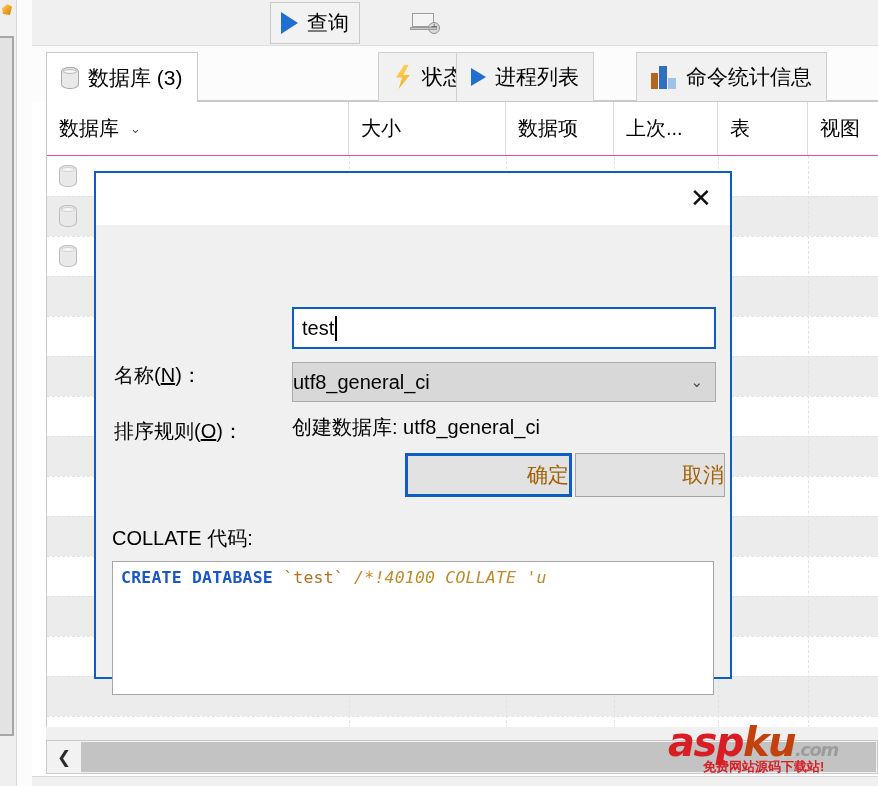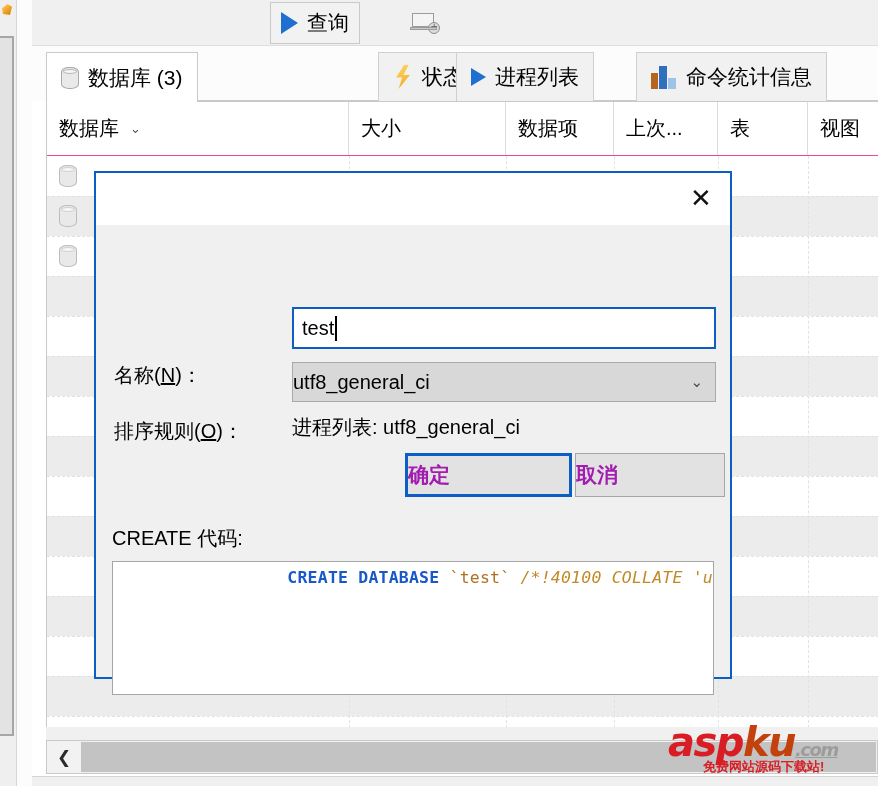--- a/index.html
+++ b/index.html
@@ -336,58 +336,58 @@
   }
   .sel-caret {
     position:absolute; right:12px; top:10px; font-size:15px; color:#444;
   }
   .server-default {
     position:absolute; left:196px; top:189px; font-size:20px; color:#000; white-space:nowrap;
   }
 
   .btn {
     position:absolute; top:228px; height:44px;
-    display:flex; align-items:center; justify-content:flex-start;
+    display:flex; align-items:center; justify-content:flex-end;
     background:#e2e2e2; border:1px solid #a6a6a6; box-sizing:border-box;
-    font-size:21px; color:#a21caf; cursor:default;font-weight:bold;
+    font-size:21px; color:#a16207; cursor:default;
   }
   .btn.primary {
     border: 3px solid #0b5fc4;
     background:#e2e2e2;
   }
   .btn-ok { left:309px; width:167px; }
   .btn-cancel { left:479px; width:150px; }
 
   .create-code-label {
     position:absolute; left:16px; top:300px; font-size:20px; color:#000;
   }
   .code-box {
     position:absolute; left:16px; top:336px; width:602px; height:134px;
     background:#ffffff; border:1px solid #a6a6a6; box-sizing:border-box;
-    padding:6px 0; overflow:hidden;
+    padding:6px 8px; overflow:hidden;
     font-family:"DejaVu Sans Mono","Liberation Mono",monospace;
-    font-size:16.5px; white-space:nowrap; letter-spacing:0.2px;text-align:right;
+    font-size:16.5px; white-space:nowrap; letter-spacing:0.2px;
   }
   .kw { color:#1858c8; font-weight:bold; }
   .tick { color:#b07020; }
   .cmt { color:#c08a28; font-style:italic; }
 
   
   .watermark {
     position:absolute; left:668px; top:722px; width:206px; height:58px;
     z-index:30; pointer-events:none;
   }
   .wm-main {
     position:absolute; left:0; top:0; font-size:40px; font-weight:bold; font-style:italic;
     letter-spacing:-1.5px; line-height:1;
     font-family:"DejaVu Sans","Liberation Sans",sans-serif;
   }
   .wm-asp { color:#d81e24; }
   .wm-ku  { color:#c2410c; }
-  .wm-com { color:#9c9c9c; font-size:18px; font-weight:bold; font-style:italic;text-decoration:underline; }
+  .wm-com { color:#9c9c9c; font-size:18px; font-weight:bold; font-style:italic; }
   .wm-sub {
     position:absolute; left:35px; top:36px; font-size:13px; color:#d81e24; font-weight:bold;
     white-space:nowrap;
   }
 </style>
 </head>
 <body>
 
 <div id="app">
 
@@ -517,30 +517,30 @@
 
       <div class="field-label" style="left:18px; top:146px;">
         <span>排序规则(</span><u>O</u><span>)：</span>
       </div>
 
       <div class="collation-select">
         <span>utf8_general_ci</span>
         <span class="sel-caret">⌄</span>
       </div>
 
-      <div class="server-default">进程列表: utf8_general_ci</div>
+      <div class="server-default">创建数据库: utf8_general_ci</div>
 
       <div class="btn primary btn-ok">
         <span>确定</span>
       </div>
       <div class="btn btn-cancel">
         <span>取消</span>
       </div>
 
-      <div class="create-code-label">CREATE 代码:</div>
+      <div class="create-code-label">COLLATE 代码:</div>
 
       <div class="code-box">
         <span class="kw">CREATE DATABASE</span><span class="tick"> </span><span class="tick">`test`</span> <span class="cmt">/*!40100 COLLATE 'u</span>
       </div>
 
     </div>
   </div>
 
   <div class="watermark">
     <div class="wm-main"><span class="wm-asp">asp</span><span class="wm-ku">ku</span><span class="wm-com">.com</span></div>

